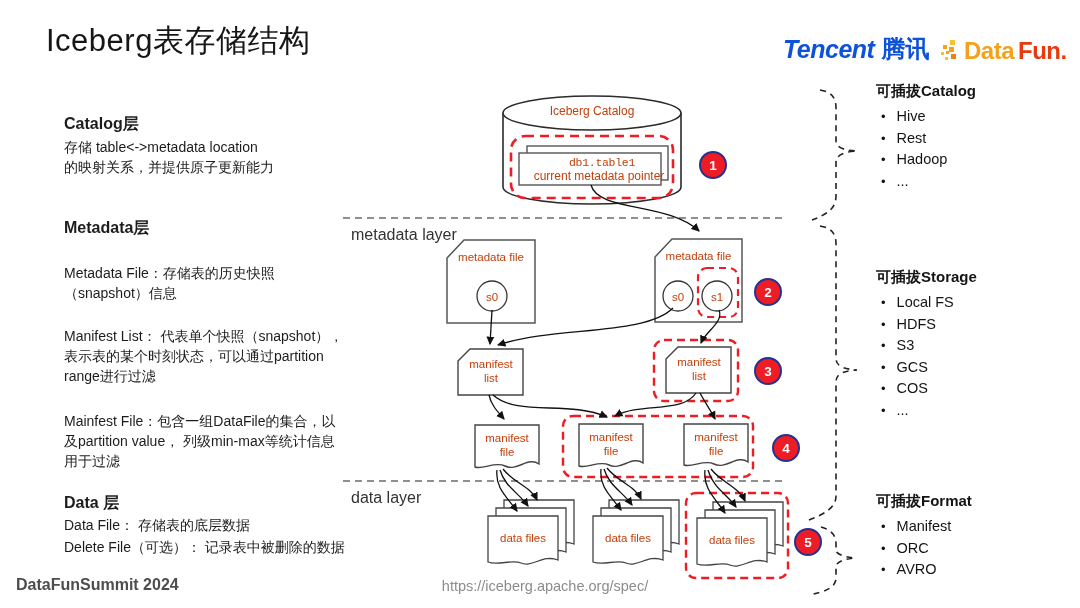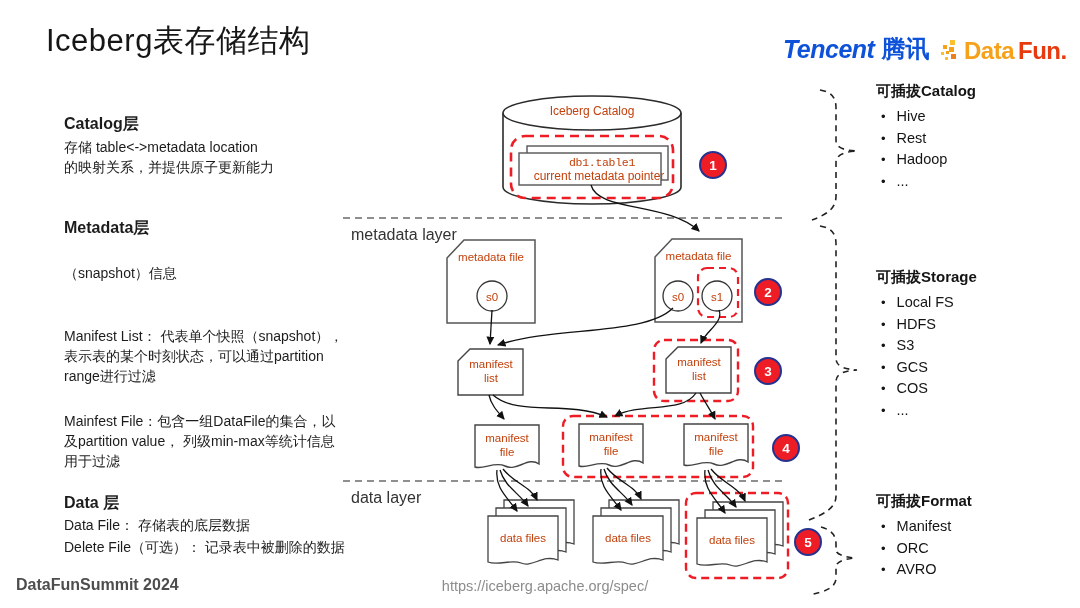--- a/index.html
+++ b/index.html
@@ -68,20 +68,21 @@
   </div>
 
   <div class="abs lp lp-h" style="top:114px;">Catalog层</div>
   <div class="abs lp lp-b" style="top:137px;">
     <div>存储 table&lt;-&gt;metadata location</div>
     <div>的映射关系，并提供原子更新能力</div>
   </div>
 
   <div class="abs lp lp-h" style="top:218px;">Metadata层</div>
   <div class="abs lp lp-b" style="top:263px;">
+    <div>Metadata File：存储表的历史快照</div>
     <div>（snapshot）信息</div>
   </div>
   <div class="abs lp lp-b" style="top:326px;">
     <div>Manifest List： 代表单个快照（snapshot），</div>
     <div>表示表的某个时刻状态，可以通过partition</div>
     <div>range进行过滤</div>
   </div>
   <div class="abs lp lp-b" style="top:411px;">
     <div>Mainfest File：包含一组DataFile的集合，以</div>
     <div>及partition value， 列级min-max等统计信息</div>

